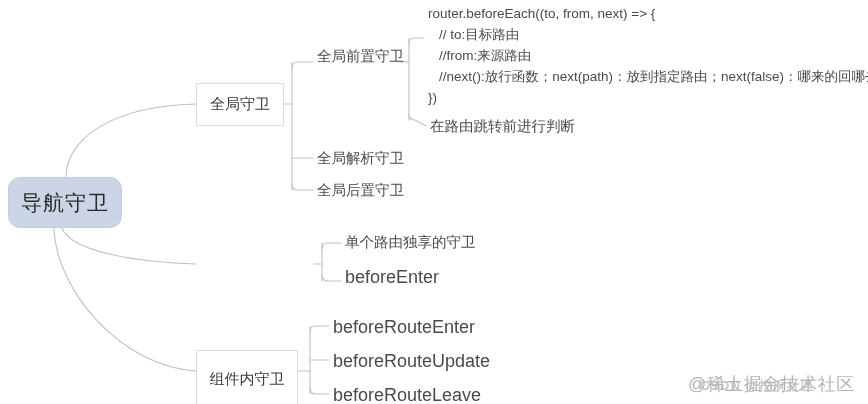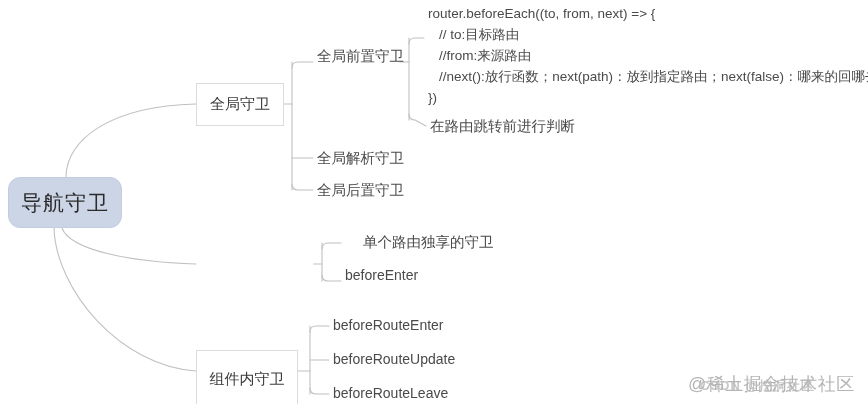--- a/index.html
+++ b/index.html
@@ -57,33 +57,33 @@
     font-size: 15px;
     color: #3a3a3a;
     box-shadow: 0 0 0 0 rgba(0,0,0,0);
   }
   .branch-global   { left: 196px; top: 83px;  width: 88px;  height: 43px; }
   .branch-route    { left: 196px; top: 243px; width: 118px; height: 43px; }
   .branch-comp     { left: 196px; top: 350px; width: 102px; height: 58px; }
 
   
   .leaf {
-    font-size: 14px;
+    font-size: 18px;
     color: #4a4a4a;
     line-height: 1.15;
     display: flex;
     align-items: center;
   }
   .leaf-cn { font-size: 14.5px; }
 
   .leaf-g1 { left: 317px; top: 48px;  }
   .leaf-g2 { left: 317px; top: 150px; }
   .leaf-g3 { left: 317px; top: 182px; }
 
-  .leaf-r1 { left: 363px; top: 234px; }
+  .leaf-r1 { left: 345px; top: 234px; }
   .leaf-r2 { left: 345px; top: 267px; }
 
   .leaf-c1 { left: 333px; top: 317px; }
   .leaf-c2 { left: 333px; top: 351px; }
   .leaf-c3 { left: 333px; top: 385px; }
 
   .leaf-after { left: 430px; top: 118px; }
 
   
   .code-node {

